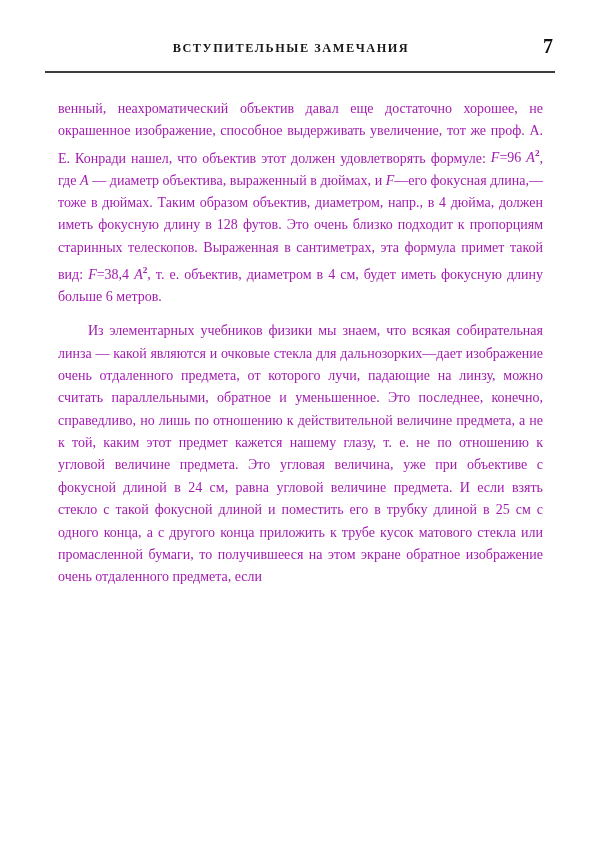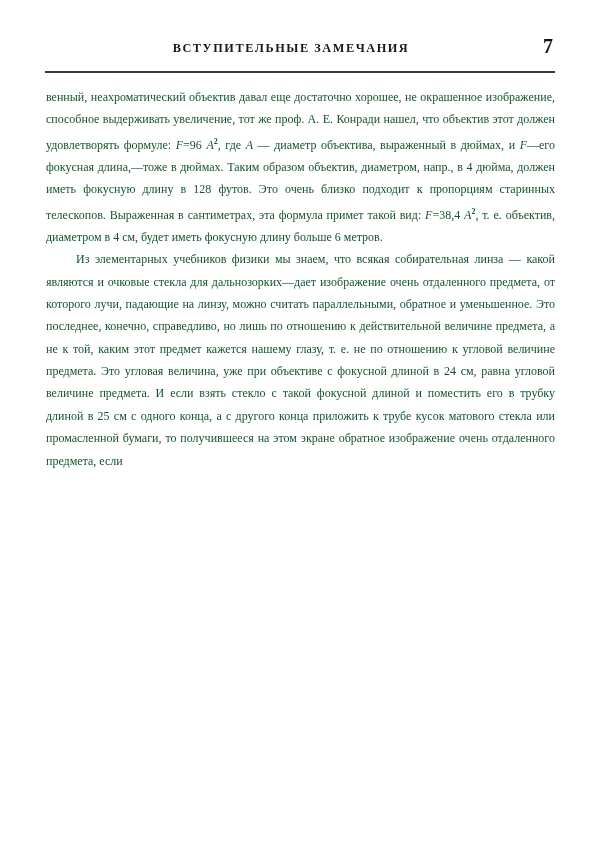--- a/index.html
+++ b/index.html
@@ -67,28 +67,28 @@
 
   
   .textblock {
     position: absolute;
     left: 46px;
     top: 86px;
     width: 509px;
   }
 
   p.para {
-    margin: 0;
+    margin: 12px;
     padding: 0;
-    font-size: 12px;
+    font-size: 14px;
     line-height: 22.35px;
     text-align: justify;
     text-justify: inter-word;
     text-indent: 30px;
-    color: #14532d;
+    color: #a21caf;
     -webkit-font-smoothing: none;
   }
   p.para.no-indent {
     text-indent: 0;
   }
 
   var, .mathvar {
     font-style: italic;
     font-family: "Liberation Serif", "DejaVu Serif", serif;
   }

